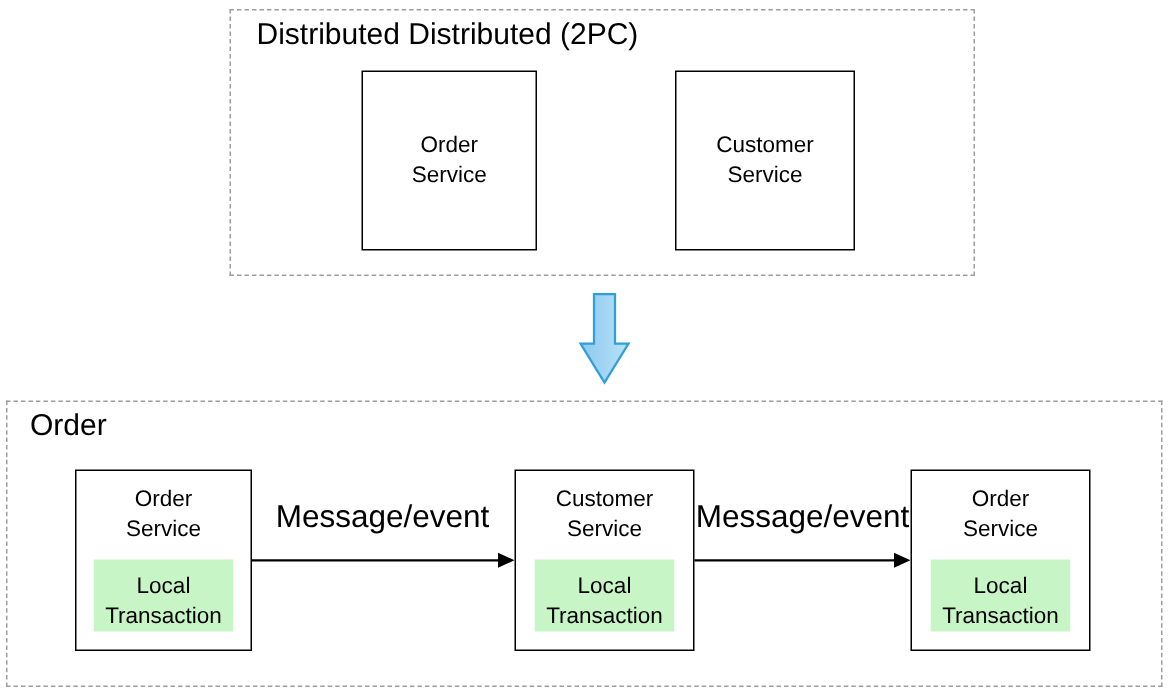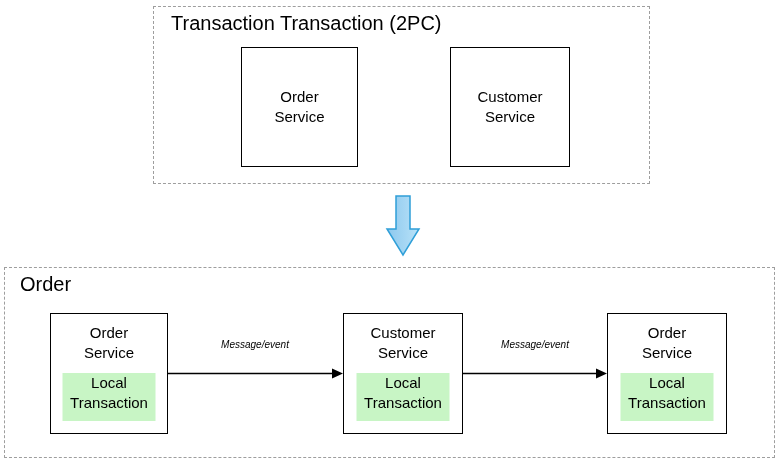--- a/index.html
+++ b/index.html
@@ -64,52 +64,51 @@
   }
   .local-box {
     position: absolute;
     top: 59px;
     left: 50%;
     transform: translateX(-50%);
     width: 93px;
     height: 48px;
     background: var(--local-bg, #c8f5c5);
     display: flex;
-    align-items: flex-start;
+    align-items: flex-end;
     justify-content: center;
   }
   .local-label {
     font-size: 15px;
     line-height: 20px;
     text-align: center;
     white-space: pre-line;
     color: var(--text-color, #000);
   }
   .connector {
     position: absolute;
     overflow: visible;
   }
   .connector-label {
     position: absolute;
     transform: translateX(-50%);
-    font-size: 10px;
+    font-size: 21px;
     line-height: 18px;
     white-space: nowrap;
     color: var(--text-color, #000);
-    font-style: italic;
   }
   svg { display: block; }
 </style>
 </head>
 <body>
 
 <div class="canvas">
 
   <div class="frame" style="left:153px; top:6px; width:497px; height:178px;"></div>
-  <div class="frame-title" style="left:171px; top:11px;">Transaction Transaction (2PC)</div>
+  <div class="frame-title" style="left:171px; top:11px;">Distributed Distributed (2PC)</div>
 
   <div class="node" style="left:241px; top:47px; width:117px; height:120px;">
     <span class="node-label">Order
 Service</span>
   </div>
 
   <div class="node" style="left:450px; top:47px; width:120px; height:120px;">
     <span class="node-label">Customer
 Service</span>
   </div>

